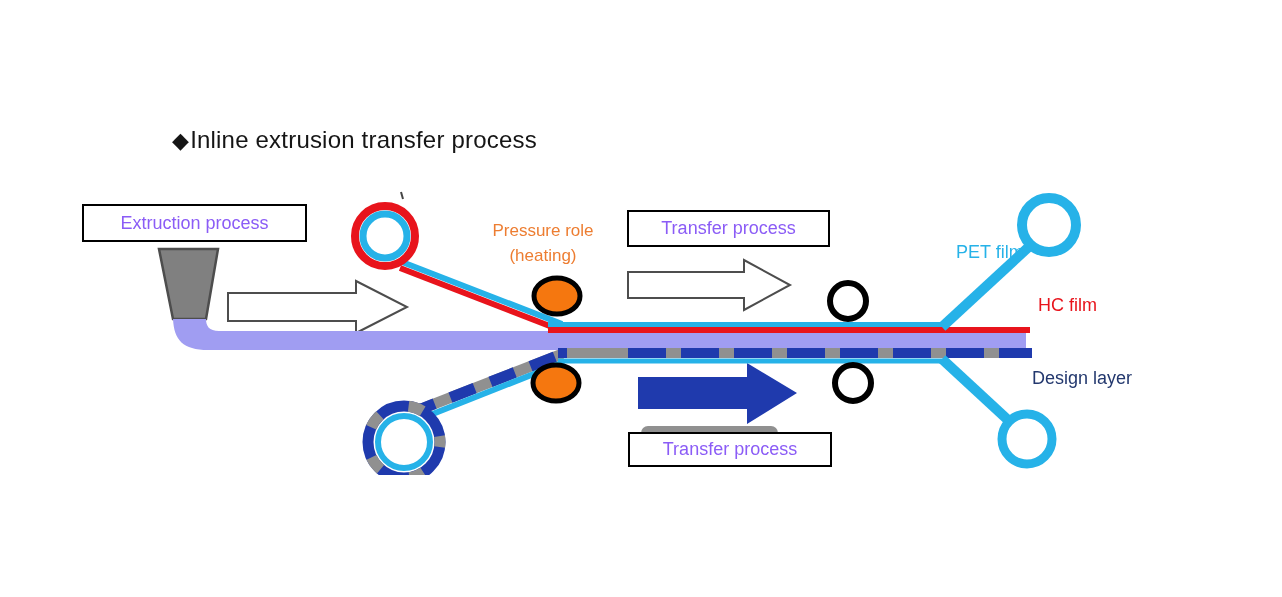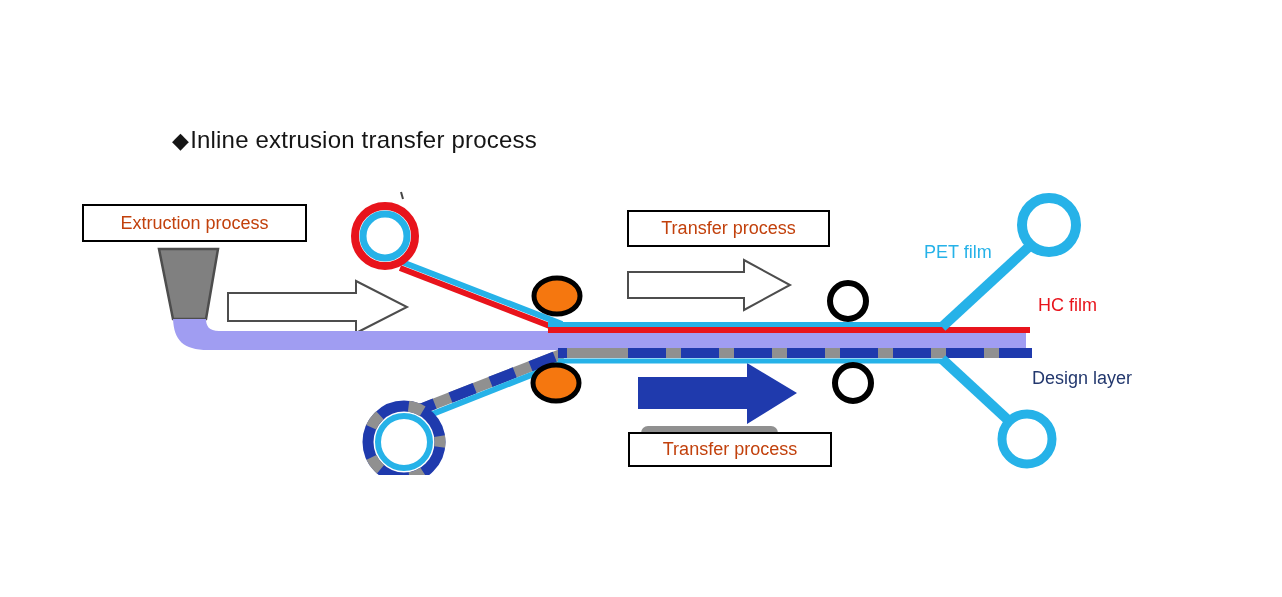--- a/index.html
+++ b/index.html
@@ -25,29 +25,29 @@
     left:172px;top:126px;font-size:24px;letter-spacing:0.2px;color:#151515;
     white-space:nowrap;
   }
   .title .diamond{font-size:22px;margin-right:1px;}
   .subtitle{
     left:464px;top:166px;font-size:21px;color:#151515;text-decoration:underline;
     white-space:nowrap;
   }
   .procbox{
     background:#fff;border:2px solid #000;display:flex;align-items:center;
-    justify-content:center;font-size:18px;color:#c2410c;white-space:nowrap;
+    justify-content:center;font-size:18px;color:#8b5cf6;white-space:nowrap;
   }
   .box-extrusion{left:82px;top:204px;width:221px;height:34px;}
   .box-transfer-top{left:627px;top:210px;width:199px;height:33px;}
   .box-transfer-bottom{left:628px;top:432px;width:200px;height:31px;}
   .lbl{white-space:nowrap;font-size:18px;}
   .lbl-pressure{left:478px;top:219px;width:130px;text-align:center;
     color:var(--label-orange);font-size:17px;line-height:1.45;}
-  .lbl-pet{left:924px;top:242px;color:var(--pet-cyan);}
+  .lbl-pet{left:956px;top:242px;color:var(--pet-cyan);}
   .lbl-hc{left:1038px;top:295px;color:var(--hc-red);}
   .lbl-design{left:1032px;top:368px;color:var(--label-navy);}
 </style>
 </head>
 <body>
 
 <div class="canvas">
 
   <svg width="1282" height="597" viewBox="0 0 1282 597">
 
@@ -106,17 +106,21 @@
   <div class="abs procbox box-extrusion">
     <span>Extruction process</span>
   </div>
   <div class="abs procbox box-transfer-top">
     <span>Transfer process</span>
   </div>
   <div class="abs procbox box-transfer-bottom">
     <span>Transfer process</span>
   </div>
 
+  <div class="abs lbl lbl-pressure">
+    <div>Pressure role</div>
+    <div>(heating)</div>
+  </div>
   <div class="abs lbl lbl-pet">PET film</div>
   <div class="abs lbl lbl-hc">HC film</div>
   <div class="abs lbl lbl-design">Design layer</div>
 
 </div>
 
 </body></html>

